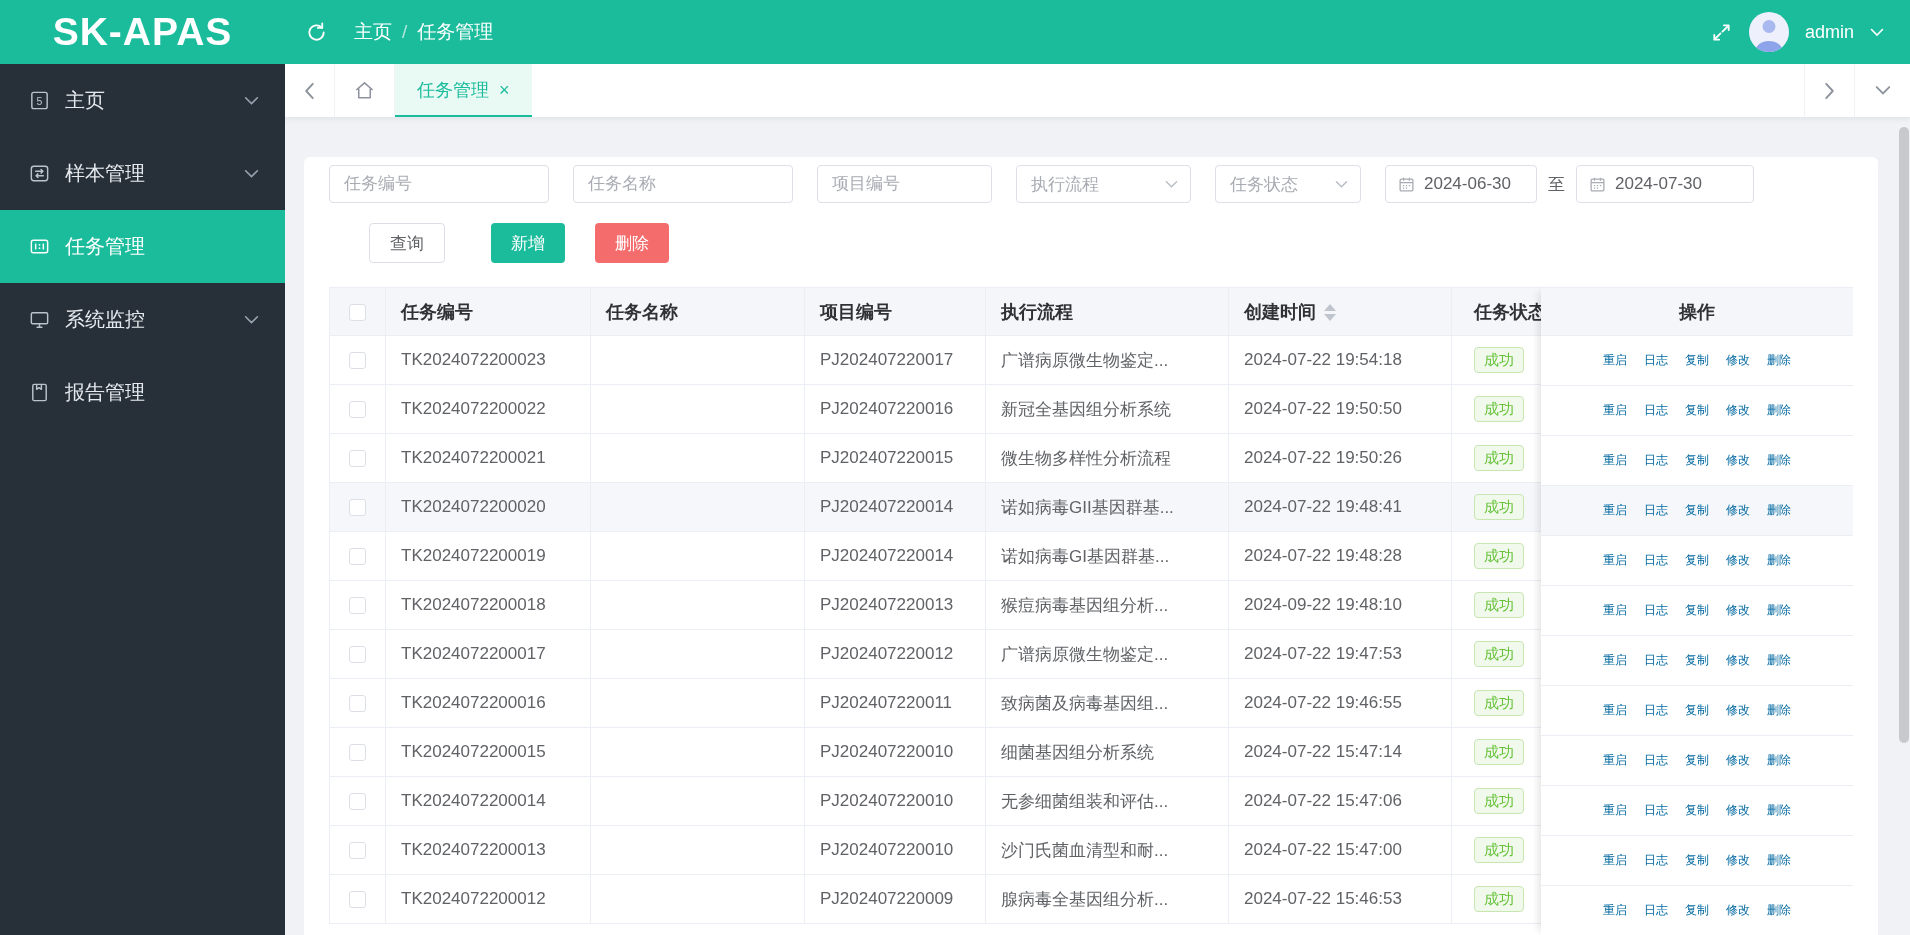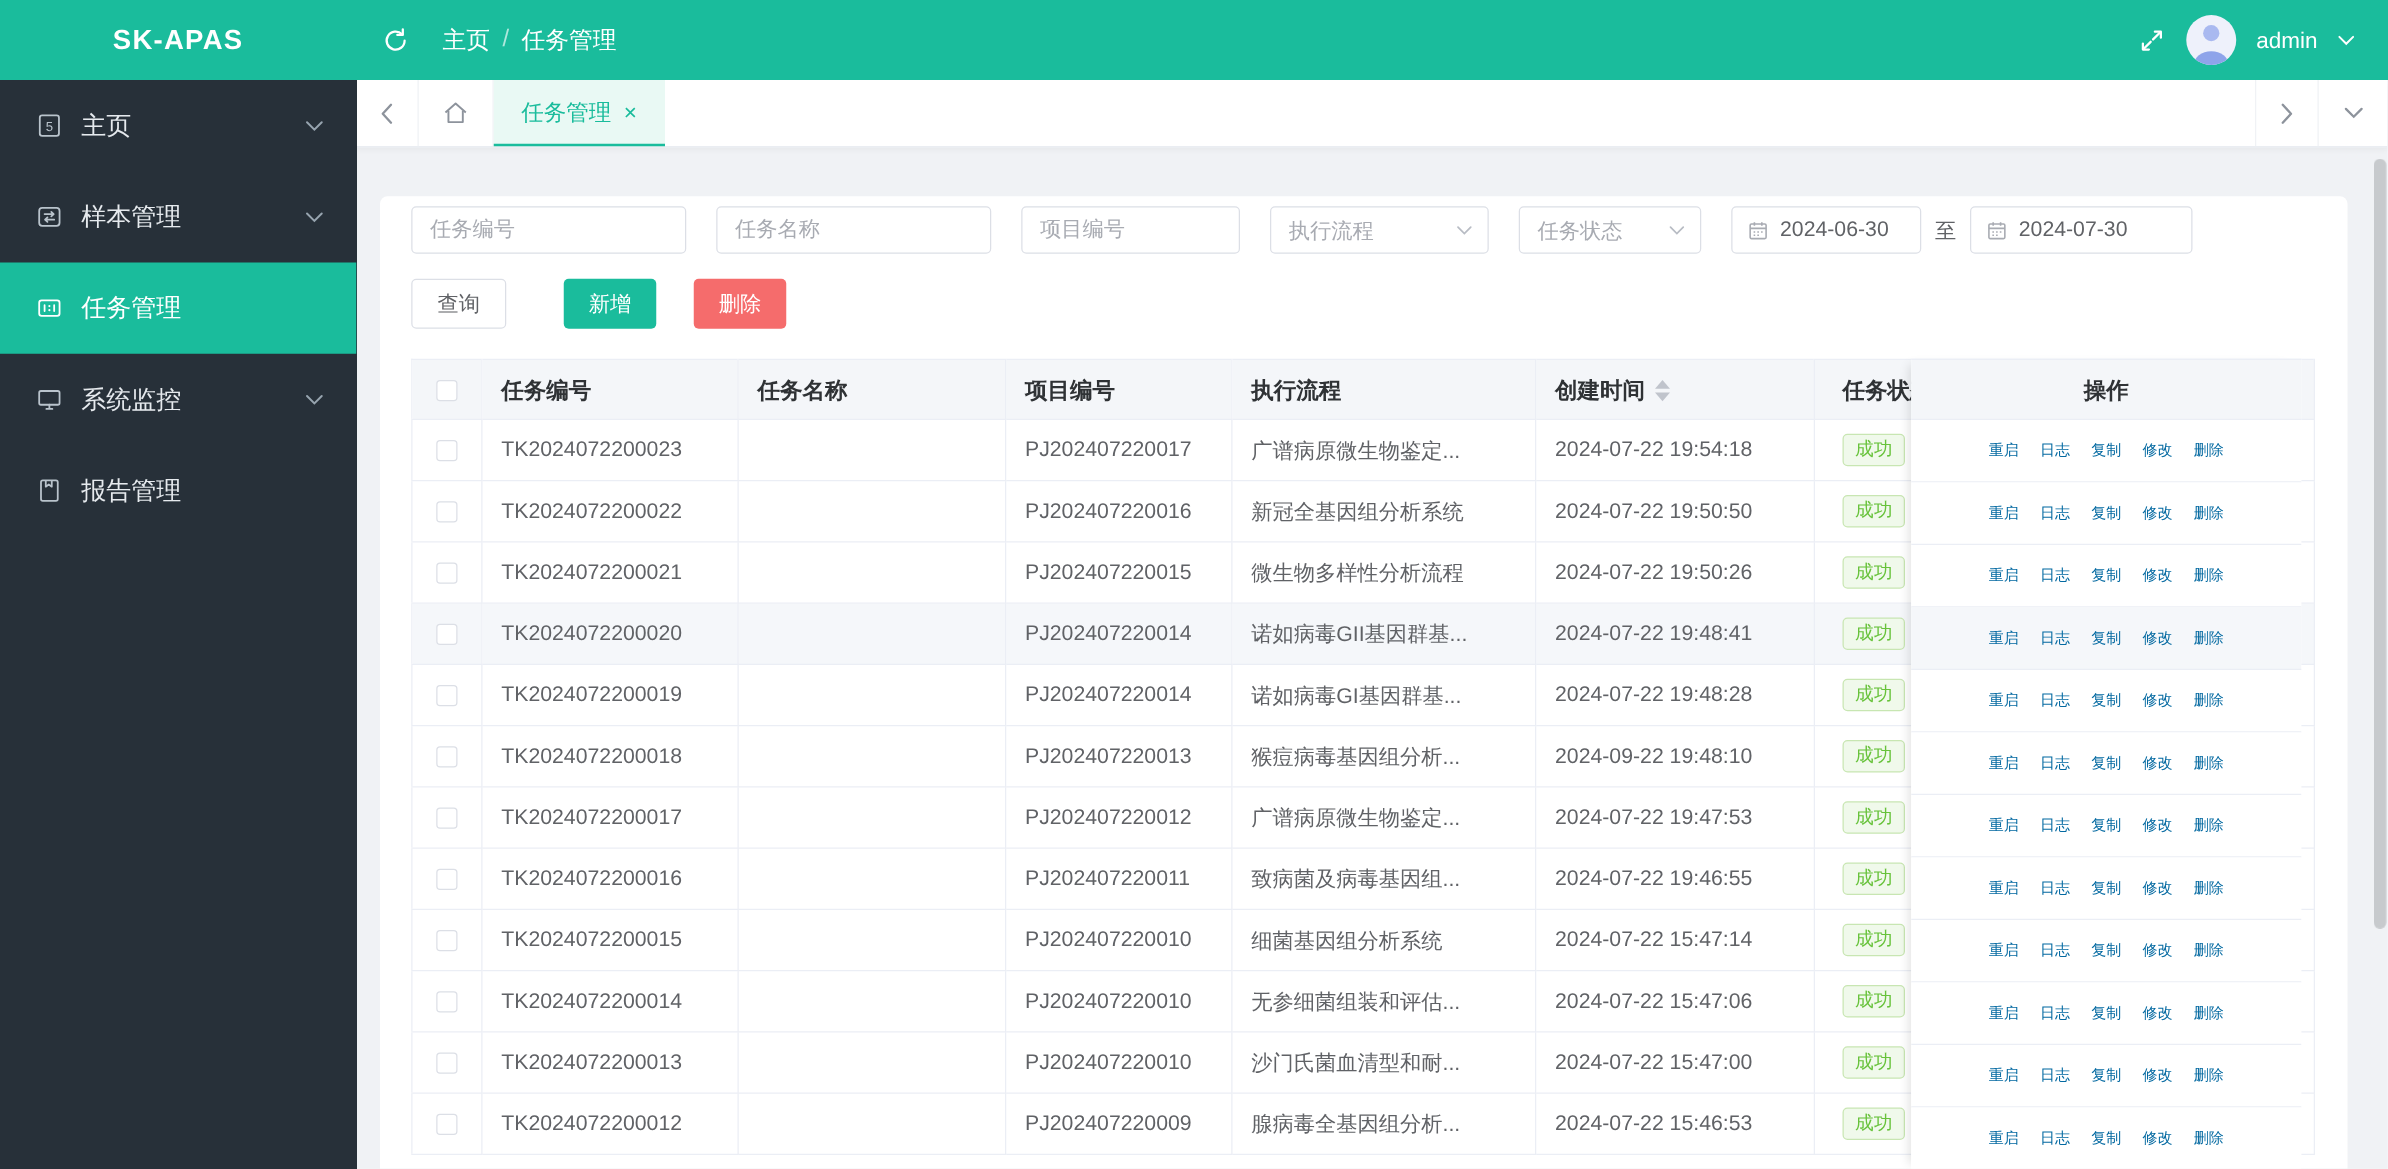--- a/index.html
+++ b/index.html
@@ -1,21 +1,21 @@
 <!DOCTYPE html>
 <html><head>
 <meta charset="utf-8">
 <style>
   * { margin:0; padding:0; box-sizing:border-box; }
   html,body { width:1910px; height:935px; overflow:hidden; font-family:"Liberation Sans", sans-serif; background:#f0f2f5; }
   a { text-decoration:none; cursor:pointer; }
 
   
   .app-header { position:fixed; top:0; left:0; width:1910px; height:64px; background:#1abc9c; display:flex; align-items:center; color:#fff; z-index:30; }
-  .logo { width:285px; text-align:center; font-size:22px; font-weight:bold; letter-spacing:1px; }
+  .logo { width:285px; text-align:center; font-size:39px; font-weight:bold; letter-spacing:1px; }
   .hdr-left { display:flex; align-items:center; gap:26px; padding-left:20px; }
   .icon-btn { display:flex; align-items:center; justify-content:center; cursor:pointer; }
   .breadcrumb { display:flex; align-items:center; gap:10px; font-size:19px; }
   .crumb-sep { color:rgba(255,255,255,.65); }
   .hdr-right { margin-left:auto; display:flex; align-items:center; gap:16px; padding-right:26px; }
   .avatar { width:40px; height:40px; border-radius:50%; background:#eef1fb; overflow:hidden; display:flex; align-items:flex-end; justify-content:center; }
   .user-name { font-size:18px; }
 
   
   .sidebar { position:fixed; top:64px; left:0; bottom:0; width:285px; background:#273039; z-index:20; }
@@ -48,21 +48,21 @@
   .f-sel { height:38px; border:1px solid #dcdfe6; border-radius:4px; padding:0 12px 0 14px; display:flex; align-items:center; cursor:pointer; background:#fff; }
   .f-sel .sel-txt { color:#a8abb2; font-size:17px; flex:1; }
   .f-sel .chev { color:#b8bcc4; display:flex; }
   .f-date { width:152px; height:38px; border:1px solid #dcdfe6; border-radius:4px; padding:0 12px; display:flex; align-items:center; gap:9px; background:#fff; cursor:pointer; }
   .f-date .d-txt { color:#606266; font-size:17px; }
   .f-date .cal { color:#a8abb2; display:flex; }
   .gap { margin-left:24px; }
   .range-sep { margin:0 11px; color:#606266; font-size:17px; }
 
   
-  .btn-row { margin-top:20px; display:flex; align-items:flex-start; }
+  .btn-row { margin-top:20px; display:flex; align-items:flex-start;margin-left:40px; }
   .btn { height:40px; padding:0 20px; border-radius:4px; font-size:17px; cursor:pointer; border:none; font-family:"Liberation Sans",sans-serif; }
   .btn-plain { background:#fff; border:1px solid #dcdfe6; color:#606266; }
   .btn-primary { background:#1abc9c; color:#fff; margin-left:46px; }
   .btn-danger { background:#f56c6c; color:#fff; margin-left:30px; }
 
   
   .table-wrap { margin-top:24px; position:relative; width:1524px; }
   table { border-collapse:collapse; table-layout:fixed; width:1523px; }
   th, td { border-right:1px solid #ebeef5; border-bottom:1px solid #ebeef5; white-space:nowrap; overflow:hidden; }
   th { height:48px; background:#f4f6f9; font-size:18px; color:#2f3235; text-align:left; padding-left:15px; font-weight:bold; }
@@ -75,21 +75,21 @@
   td.c-flow { text-overflow:ellipsis; }
   .checkbox { display:inline-block; width:17px; height:17px; border:1px solid #dcdfe6; border-radius:3px; background:#fff; vertical-align:middle; cursor:pointer; }
   .row-hover td { background:#f5f7fa; }
   .caret-wrapper { display:inline-flex; flex-direction:column; gap:3px; margin-left:8px; vertical-align:middle; }
   .sort-caret { width:0; height:0; border-left:6px solid transparent; border-right:6px solid transparent; }
   .sort-caret.asc { border-bottom:7px solid #c0c4cc; }
   .sort-caret.desc { border-top:7px solid #c0c4cc; }
   .badge { display:inline-block; padding:3px 9px; font-size:15px; color:#67c23a; background:#f0f9eb; border:1px solid #c8e6b2; border-radius:4px; line-height:1.25; }
 
   
-  .fixed-col { position:absolute; top:0; right:12px; width:312px; z-index:3; box-shadow:-7px 0 8px -5px rgba(0,0,0,.12); background:#fff; }
+  .fixed-col { position:absolute; top:0; right:0; width:312px; z-index:3; box-shadow:-7px 0 8px -5px rgba(0,0,0,.12); background:#fff; }
   .fixed-head { height:49px; background:#f4f6f9; border-bottom:1px solid #ebeef5; border-top:1px solid #ebeef5; display:flex; align-items:center; justify-content:center; font-size:18px; font-weight:bold; color:#2f3235; }
   .fixed-row { height:50px; border-bottom:1px solid #ebeef5; display:flex; align-items:center; justify-content:center; gap:17px; background:#fff; }
   .fixed-row.row-hover-bg { background:#f5f7fa; }
   .op-link { color:#0369a1; font-size:12px; }
 
   
   .scroll-thumb { position:fixed; right:1px; top:127px; width:10px; height:616px; background:#c7cacd; border-radius:5px; z-index:40; }
 </style>
 </head>
 <body>

